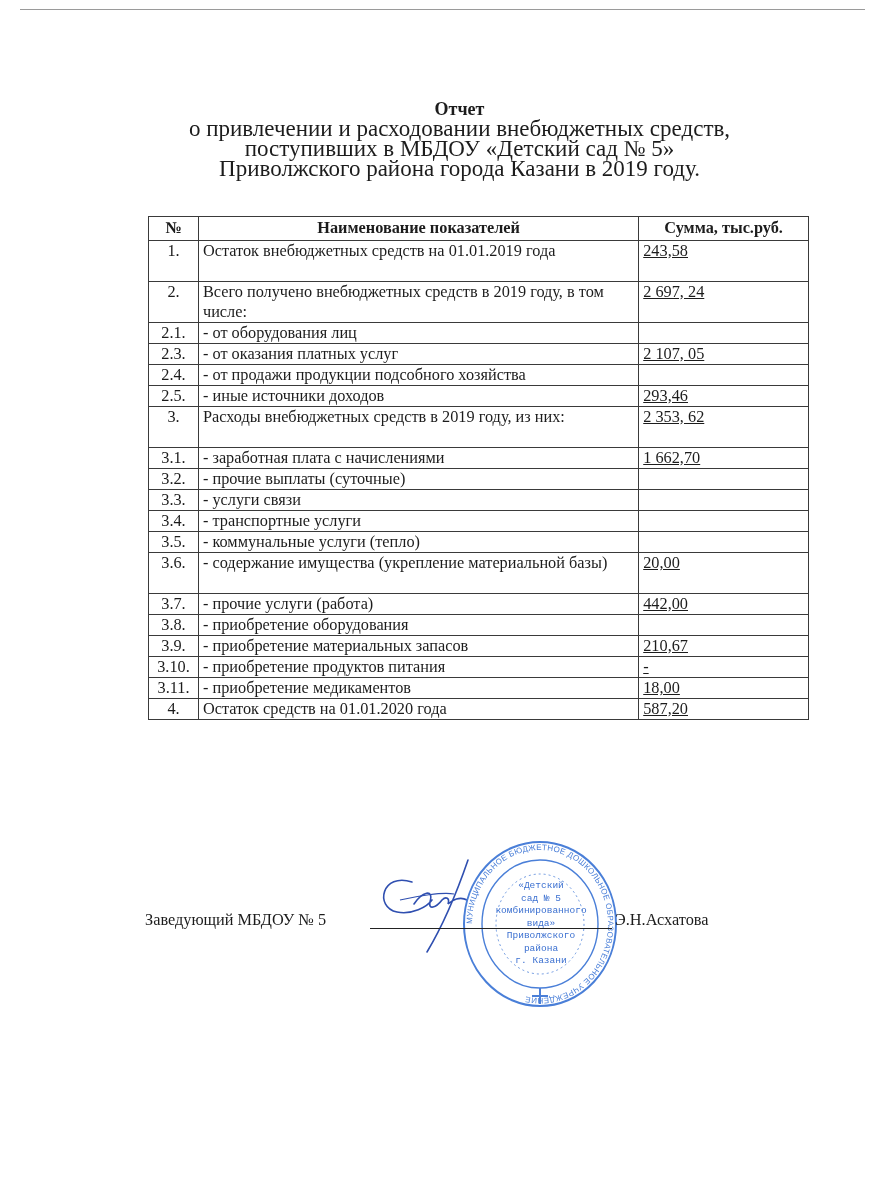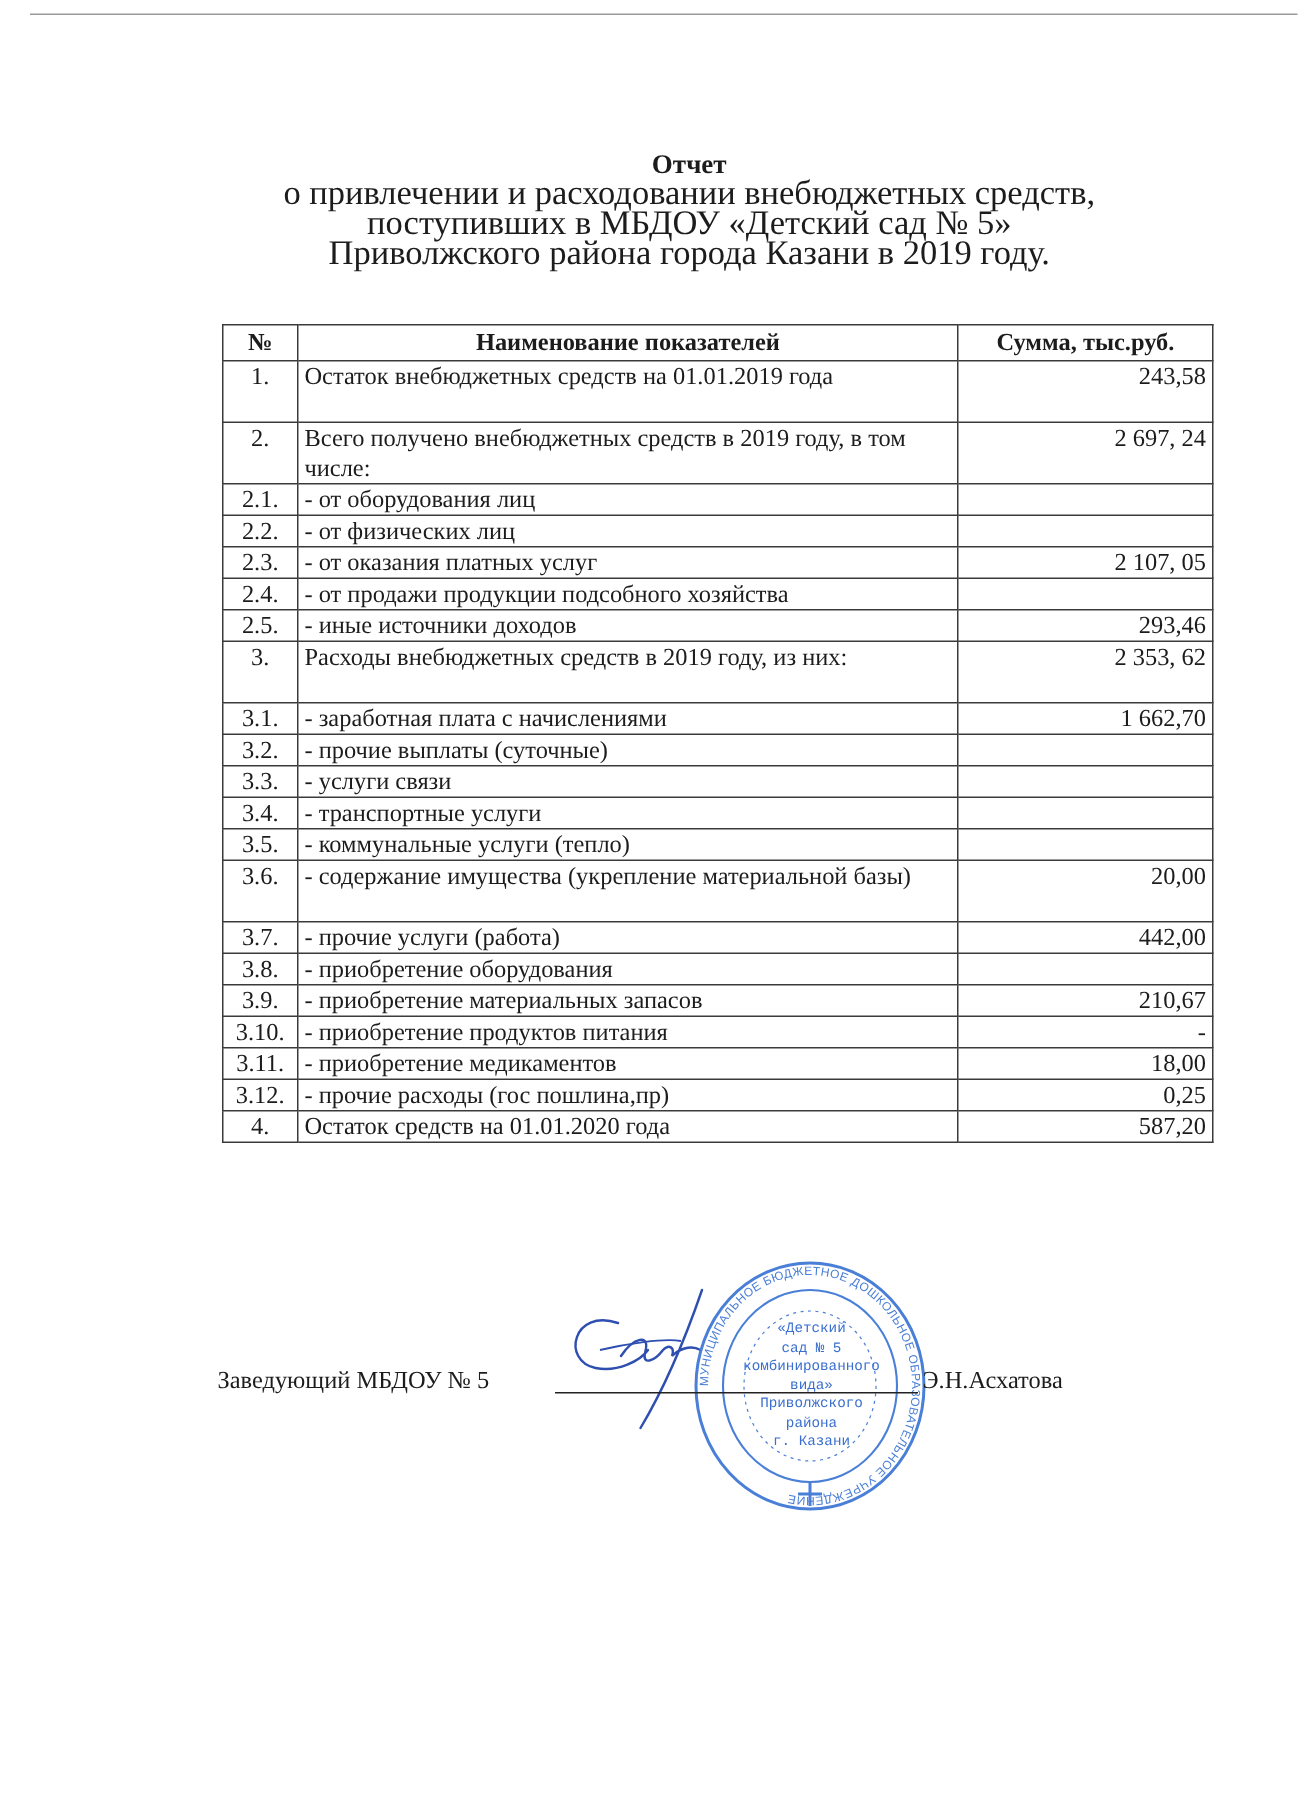--- a/index.html
+++ b/index.html
@@ -61,21 +61,21 @@
       font-weight: bold;
       text-align: center;
       height: 22px;
       padding-top: 1px;
     }
     table.report col.c-num { width: 50px; }
     table.report col.c-name { width: 441px; }
     table.report col.c-sum { width: 170px; }
     td.num { text-align: center; padding: 0 2px; }
     td.name { text-align: left; }
-    td.sum { text-align: right; }
+    td.sum { text-align: left; text-decoration: underline; }
     tr.single td { height: 19px; margin-top: 48px; }
     tr.double td { height: 40px; }
     .b { font-weight: normal; }
     .signature-row {
       position: absolute;
       left: 145px;
       top: 910px;
       font-size: 16.3px;
       line-height: 20px;
       width: 620px;
@@ -151,25 +151,20 @@
         <td class="num">2.</td>
         <td class="name"><span class="b">Всего получено внебюджетных средств</span><span> в 2019 году, в том числе:</span></td>
         <td class="sum">2 697, 24</td>
       </tr>
       <tr class="single">
         <td class="num">2.1.</td>
         <td class="name"><span>- от оборудования лиц</span></td>
         <td class="sum"></td>
       </tr>
       <tr class="single">
-        <td class="num">2.2.</td>
-        <td class="name"><span>- от физических лиц</span></td>
-        <td class="sum"></td>
-      </tr>
-      <tr class="single">
         <td class="num">2.3.</td>
         <td class="name"><span>- от оказания платных услуг</span></td>
         <td class="sum">2 107, 05</td>
       </tr>
       <tr class="single">
         <td class="num">2.4.</td>
         <td class="name"><span>- от продажи продукции подсобного хозяйства</span></td>
         <td class="sum"></td>
       </tr>
       <tr class="single">
@@ -229,25 +224,20 @@
       </tr>
       <tr class="single">
         <td class="num">3.10.</td>
         <td class="name"><span>- приобретение продуктов питания</span></td>
         <td class="sum">-</td>
       </tr>
       <tr class="single">
         <td class="num">3.11.</td>
         <td class="name"><span>- приобретение медикаментов</span></td>
         <td class="sum">18,00</td>
-      </tr>
-      <tr class="single">
-        <td class="num">3.12.</td>
-        <td class="name"><span>- прочие расходы (гос пошлина,пр)</span></td>
-        <td class="sum">0,25</td>
       </tr>
       <tr class="single">
         <td class="num">4.</td>
         <td class="name"><span class="b">Остаток средств на 01.01.2020 года</span><span></span></td>
         <td class="sum">587,20</td>
       </tr>
     </tbody>
 </table>
 
 <svg class="signature-scribble" viewBox="0 0 120 110">

